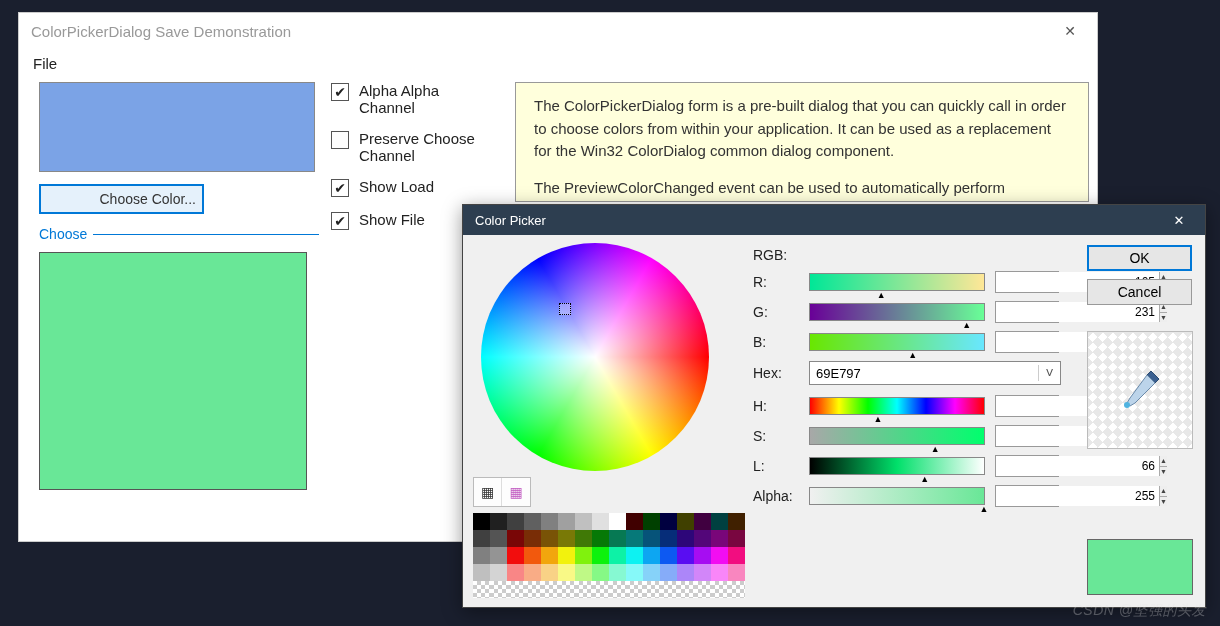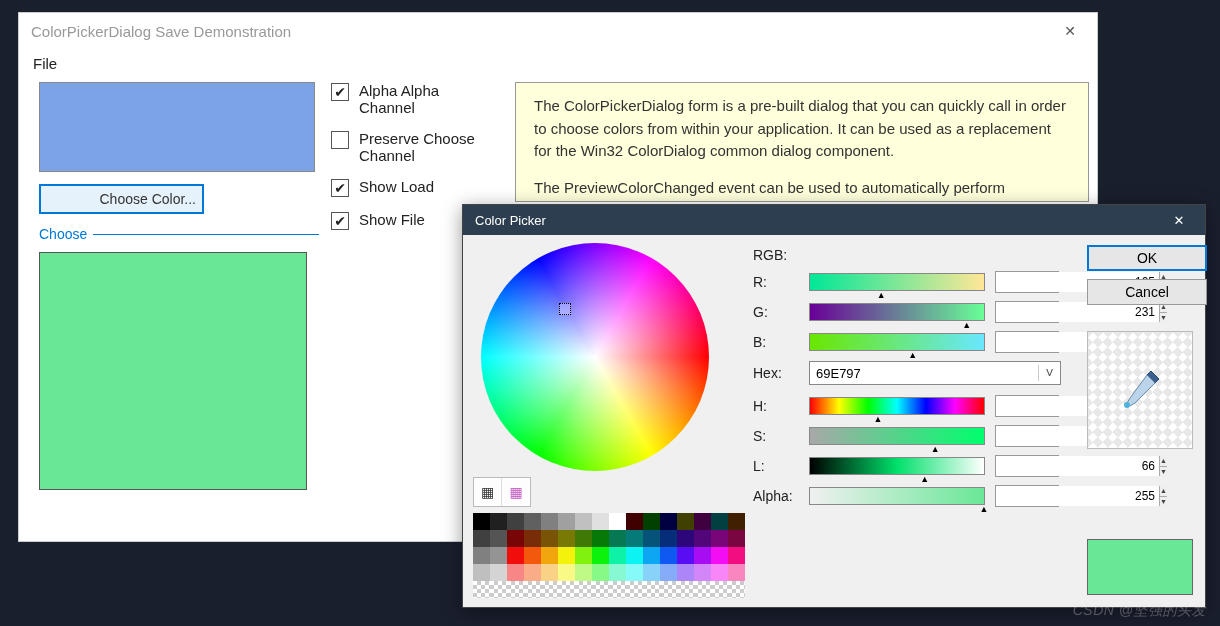--- a/index.html
+++ b/index.html
@@ -249,21 +249,21 @@
   .hex-input .dd {
     width:22px;text-align:center;color:#555;cursor:pointer;border-left:1px solid #ccc;
   }
   
   .right-panel {
     position: absolute;
     left: 624px; top: 10px;
     width: 108px;
   }
   .btn {
-    display:block; width: 120px; height: 26px;
+    display:block; width: 105px; height: 26px;
     margin-bottom: 8px;
     border: 1px solid #999;
     background: #e6e6e6;
     font-size: 14px; cursor: pointer;
   }
   .btn.primary { border: 2px solid #0078d7; }
   .dropper-area {
     margin-top: 26px;
     width: 106px; height: 118px;
     border: 1px solid #bbb;

